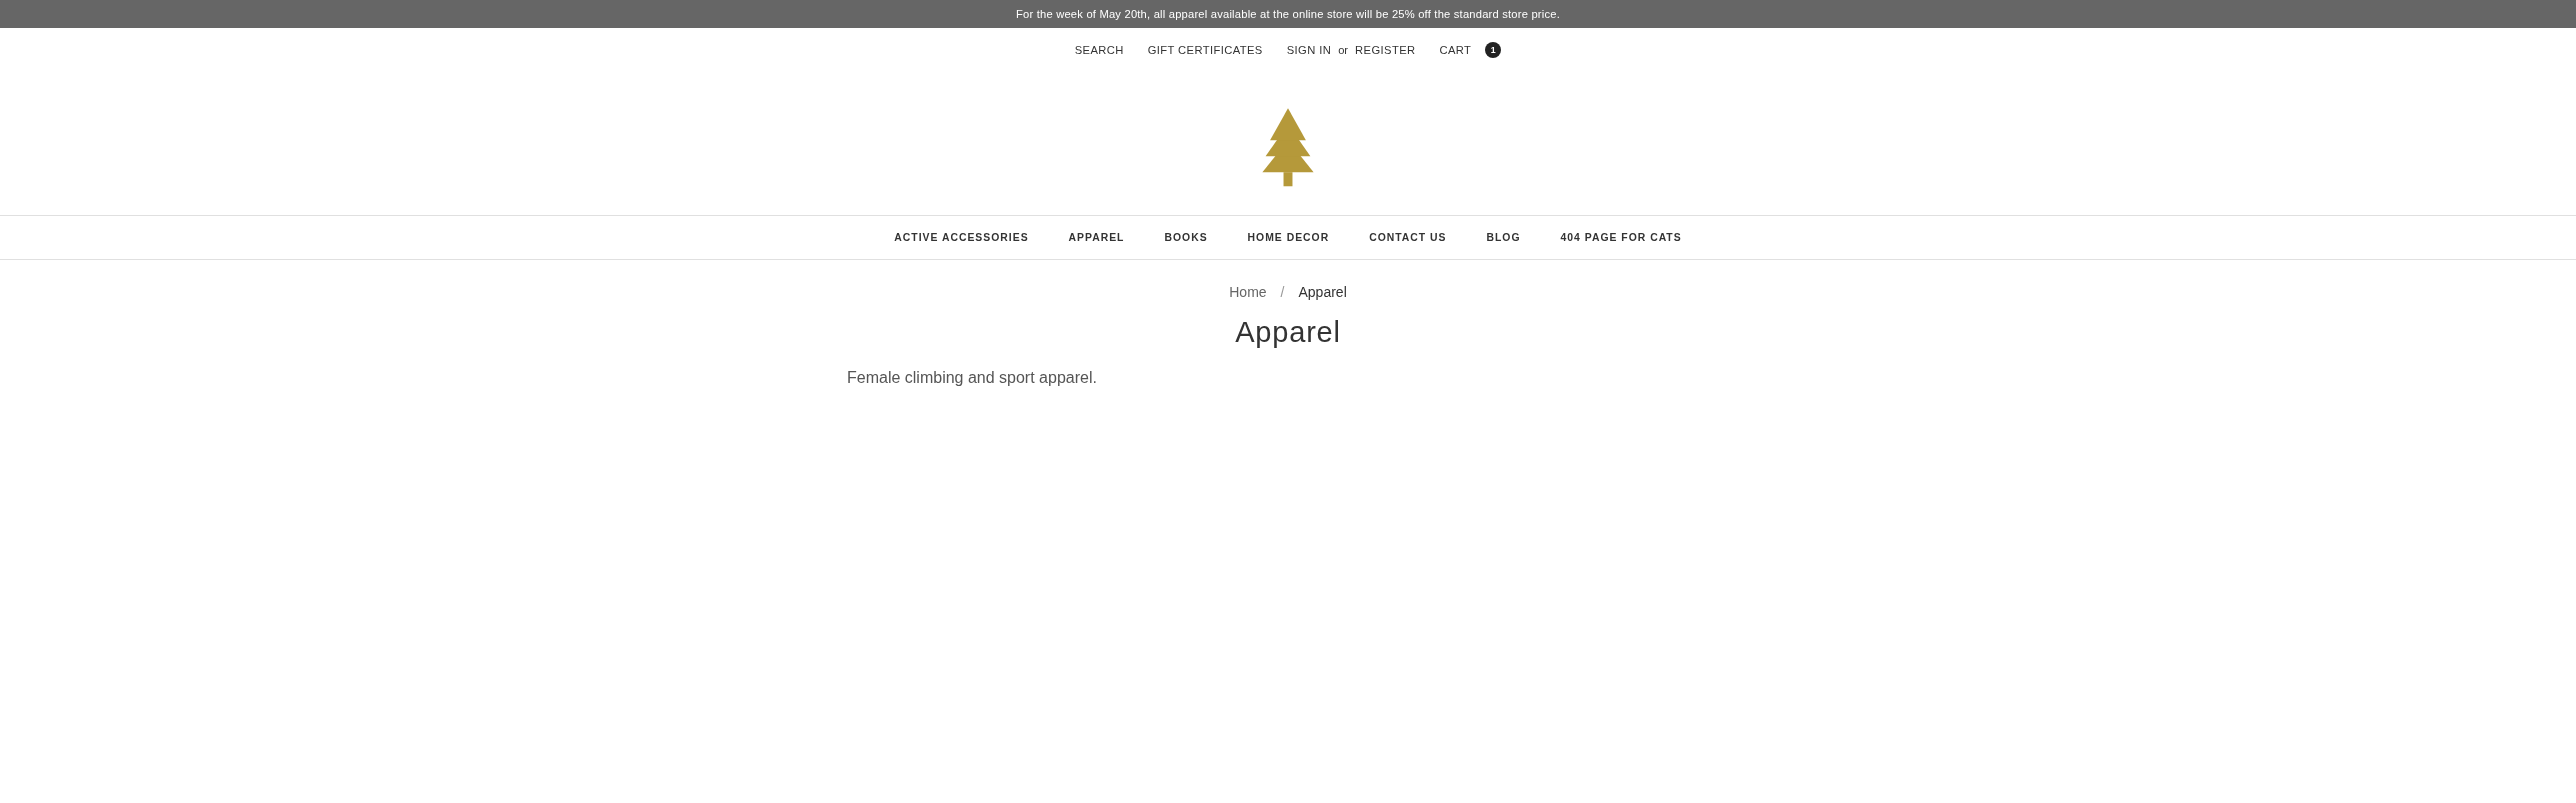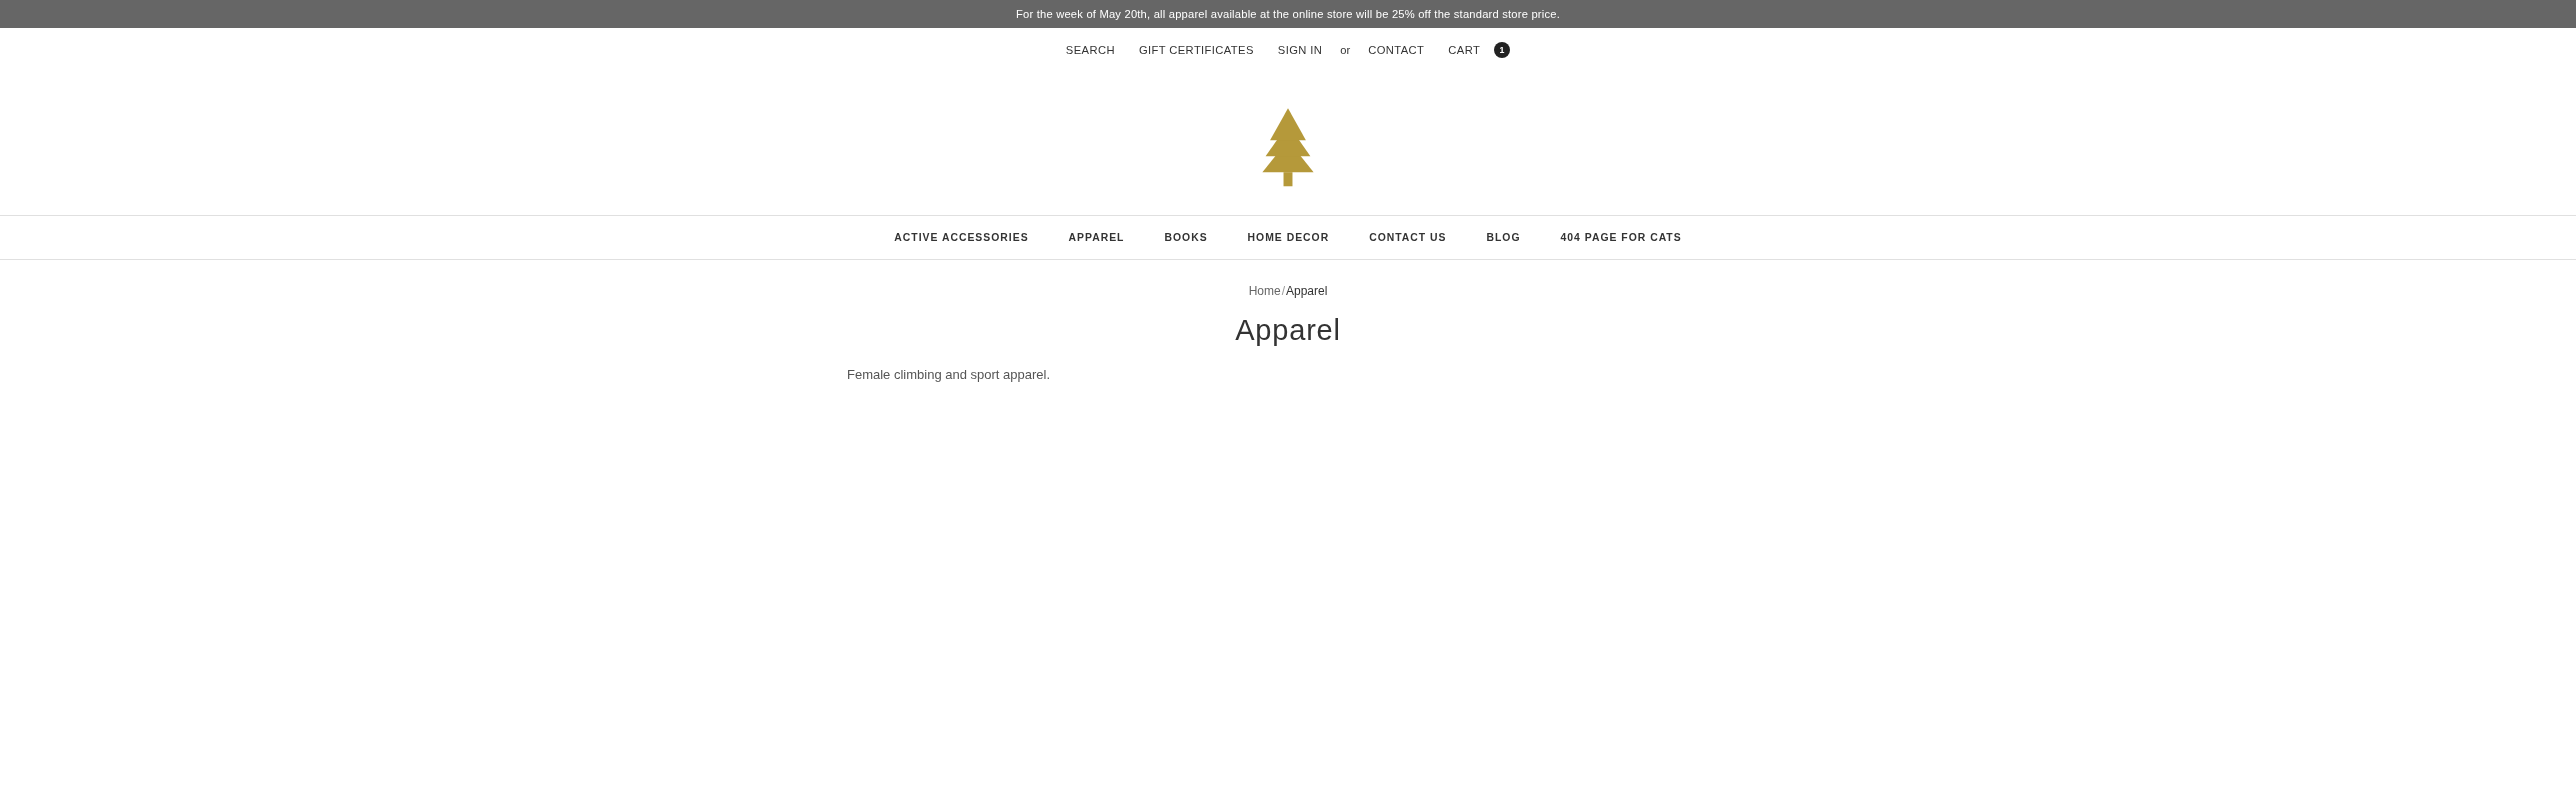--- a/index.html
+++ b/index.html
@@ -106,22 +106,22 @@
     .content-area {
       padding: 24px 32px 32px;
       max-width: 962px;
       margin: 0 auto;
     }
 
     
     .breadcrumb {
       display: flex;
       align-items: center;
-      gap: 1px;
-      font-size: 12px;
+      gap: 14px;
+      font-size: 14px;
       color: #666666;
       margin-bottom: 16px;
       justify-content: center;
     }
 
     .breadcrumb a {
       text-decoration: none;
       color: #666666;
       cursor: pointer;
     }
@@ -139,40 +139,40 @@
       font-size: 29px;
       font-weight: 300;
       color: #333333;
       text-align: center;
       margin-bottom: 16px;
       letter-spacing: 0.8px;
     }
 
     
     .page-description {
-      font-size: 13px;
+      font-size: 16px;
       color: #555555;
       margin-top: 20px;
       padding-left: 8px;
     }
   </style>
 </head>
 <body>
 
 <div class="announcement-bar">
   <span>For the week of May 20th, all apparel available at the online store will be 25% off the standard store price.</span>
 </div>
 
 <div class="utility-nav">
   <a>SEARCH</a>
   <a>GIFT CERTIFICATES</a>
-  <span style="display:flex;align-items:center;gap:18px;">
+  <span style="display:flex;align-items:center;gap:7px;">
     <a>SIGN IN</a>
     <span class="separator">or</span>
-    <a>CONTACT</a>
+    <a>REGISTER</a>
   </span>
   <a class="cart-link">
     <span>CART</span>
     <span class="cart-badge">1</span>
   </a>
 </div>
 
 <div class="logo-area">
   <a>
     <svg class="tree-icon" viewBox="0 0 100 130" xmlns="http://www.w3.org/2000/svg">

